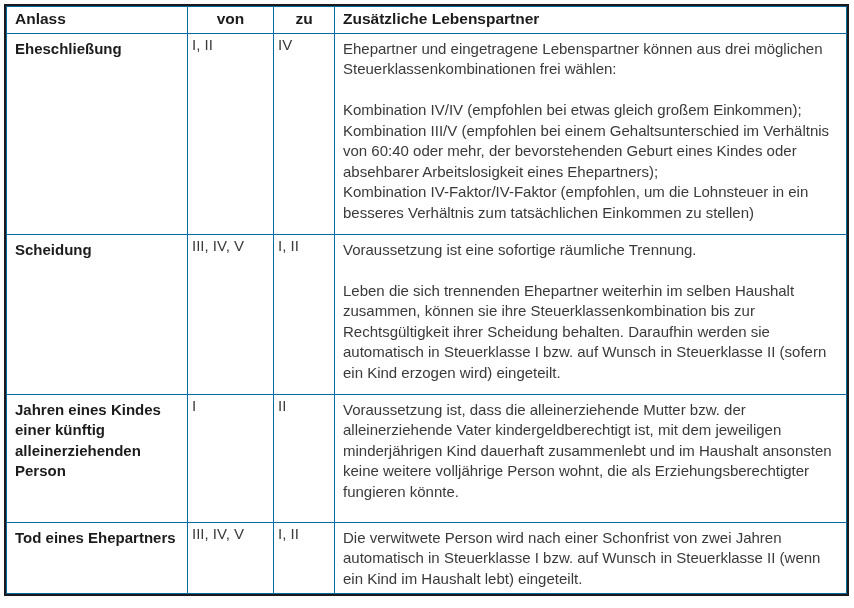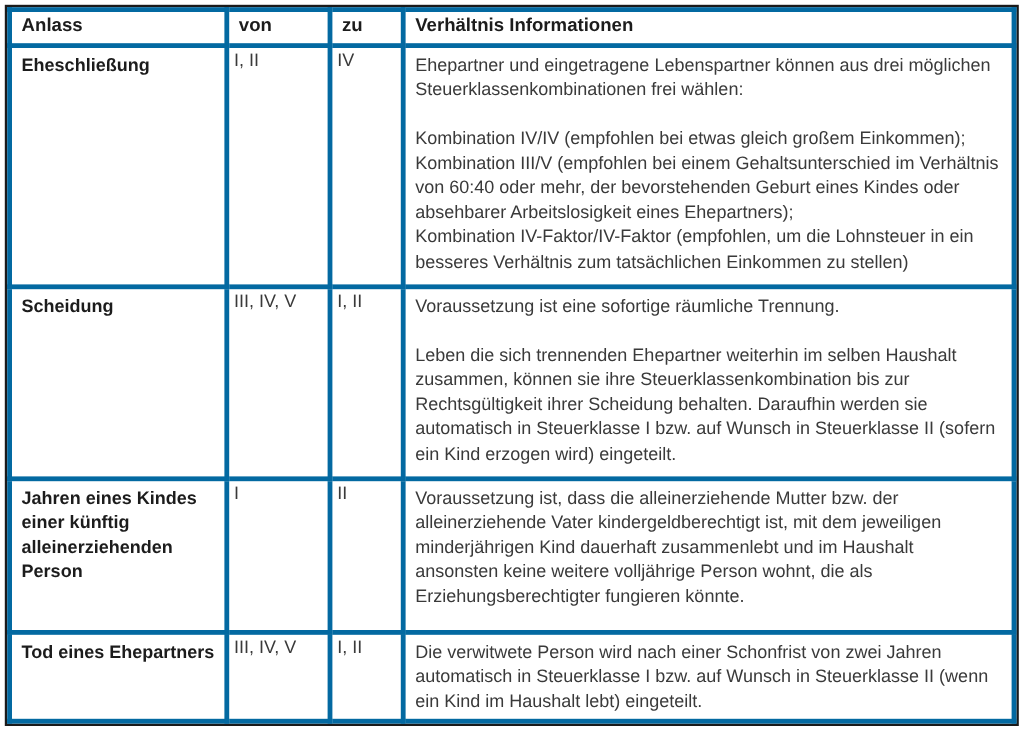--- a/index.html
+++ b/index.html
@@ -26,32 +26,32 @@
     width: 100%;
     color: #3a3a3a;
     font-size: 15px;
     line-height: 20.5px;
   }
   table.sk-table col.c-anlass { width: 181px; }
   table.sk-table col.c-von    { width: 86px; }
   table.sk-table col.c-zu     { width: 61px; }
   table.sk-table col.c-info   { width: auto; }
   table.sk-table th, table.sk-table td {
-    border: 4px solid #0369a1;
+    border: 1px solid #0369a1;
     vertical-align: top;
     text-align: left;
   }
   table.sk-table th {
     font-weight: bold;
     color: #1c1c1c;
     font-size: 15.5px;
     padding: 2px 8px 3px 8px;
     height: 23px;
   }
-  table.sk-table th.center, table.sk-table td.center { }
+  table.sk-table th.center, table.sk-table td.center { text-align: center; }
   td.cell-anlass {
     font-weight: bold;
     color: #1c1c1c;
     padding: 5px 8px 4px 8px;
   }
   td.cell-von, td.cell-zu {
     padding: 1px 4px 4px 4px;
     text-align: center;
   }
   td.cell-info {
@@ -73,21 +73,21 @@
         <col class="c-anlass">
         <col class="c-von">
         <col class="c-zu">
         <col class="c-info">
       </colgroup>
       <thead>
         <tr>
           <th>Anlass</th>
           <th class="center">von</th>
           <th class="center">zu</th>
-          <th>Verhältnis Informationen</th>
+          <th>Zusätzliche Lebenspartner</th>
         </tr>
       </thead>
       <tbody>
         <tr class="row-1">
           <td class="cell-anlass">Eheschließung</td>
           <td class="cell-von">I, II</td>
           <td class="cell-zu">IV</td>
           <td class="cell-info">Ehepartner und eingetragene Lebenspartner können aus drei möglichen Steuerklassenkombinationen frei wählen:
 
 Kombination IV/IV (empfohlen bei etwas gleich großem Einkommen);

